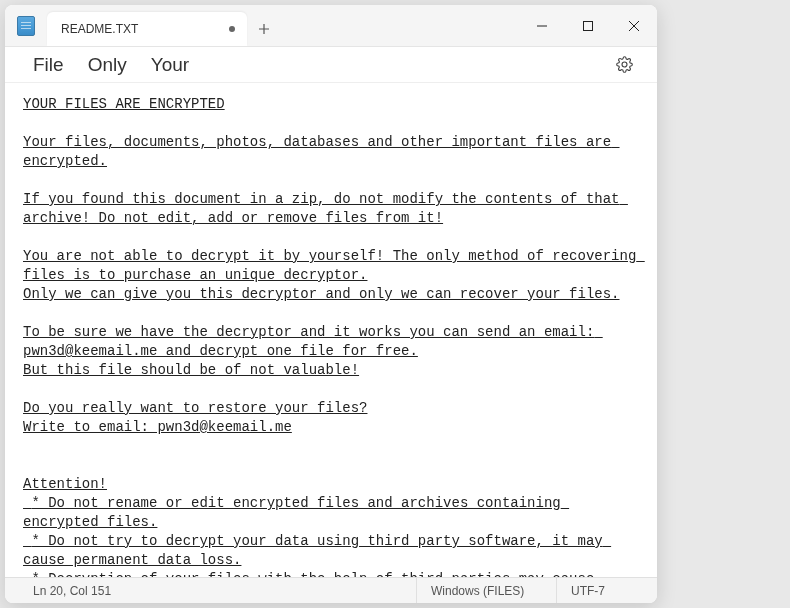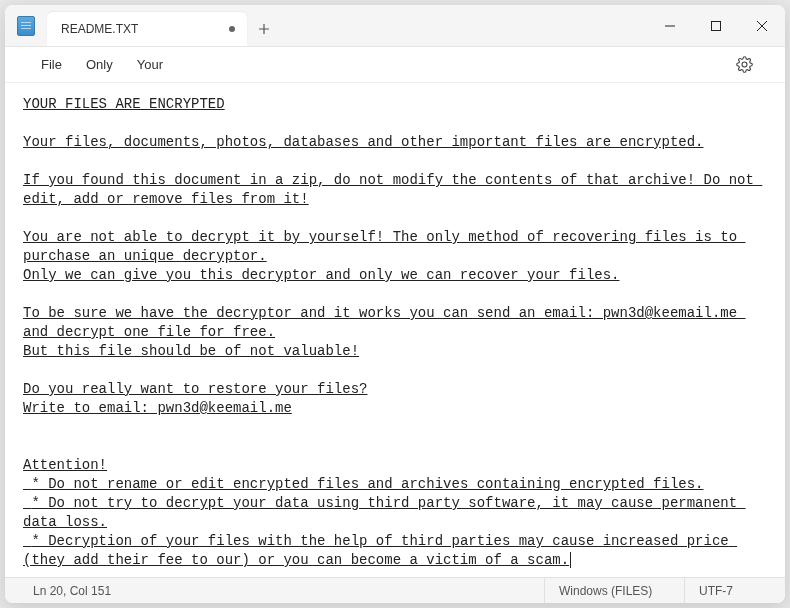--- a/index.html
+++ b/index.html
@@ -12,21 +12,21 @@
       background: #e8e8e8;
       width: 790px;
       height: 608px;
       overflow: hidden;
       position: relative;
     }
     .window {
       position: absolute;
       top: 5px;
       left: 5px;
-      width: 780px;
+      width: 652px;
       height: 598px;
       background: #ffffff;
       border-radius: 8px;
       box-shadow: 0 4px 20px rgba(0,0,0,0.15);
       display: flex;
       flex-direction: column;
       overflow: hidden;
     }
     .titlebar {
       height: 42px;
@@ -103,22 +103,22 @@
       width: 46px;
       display: flex;
       align-items: center;
       justify-content: center;
       cursor: pointer;
     }
     .menubar {
       height: 36px;
       display: flex;
       align-items: center;
-      padding: 0 24px;
-      font-size: 13px;
+      padding: 0 16px;
+      font-size: 19px;
       color: #333;
       border-bottom: 1px solid #eee;
     }
     .menu-item {
       padding: 6px 12px;
       cursor: pointer;
       border-radius: 4px;
     }
     .menu-spacer { flex: 1; }
     .gear {

